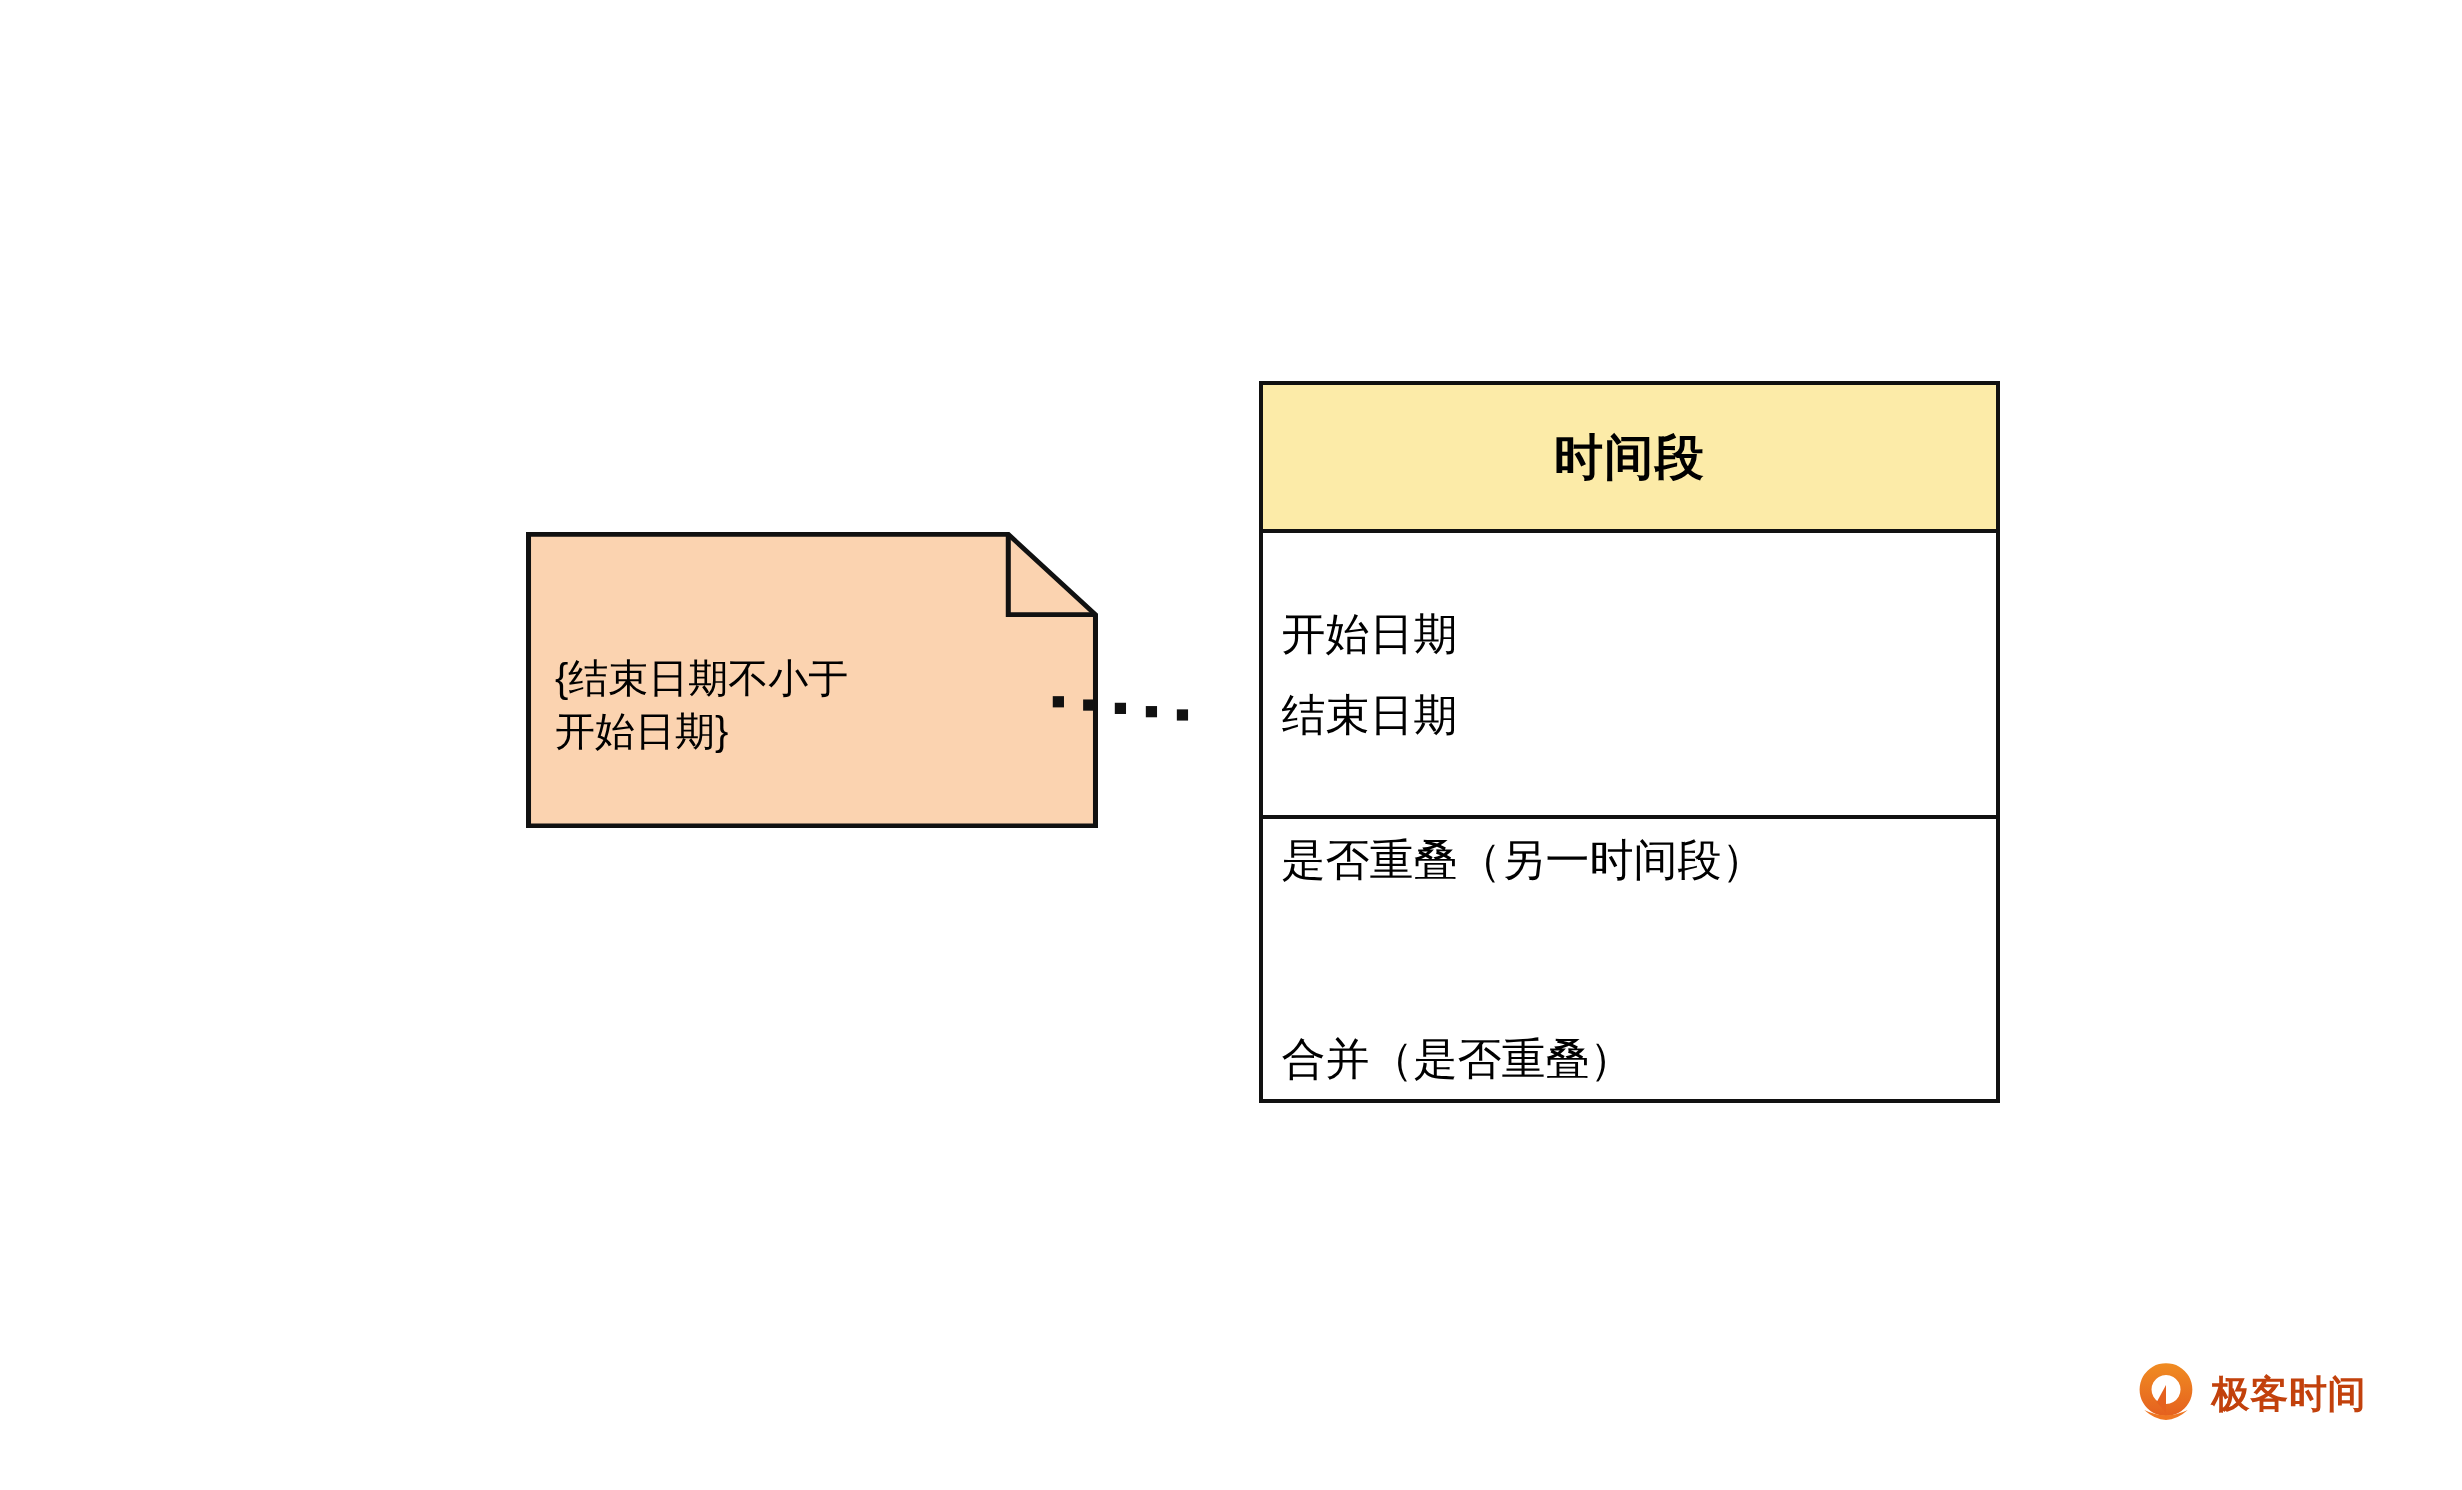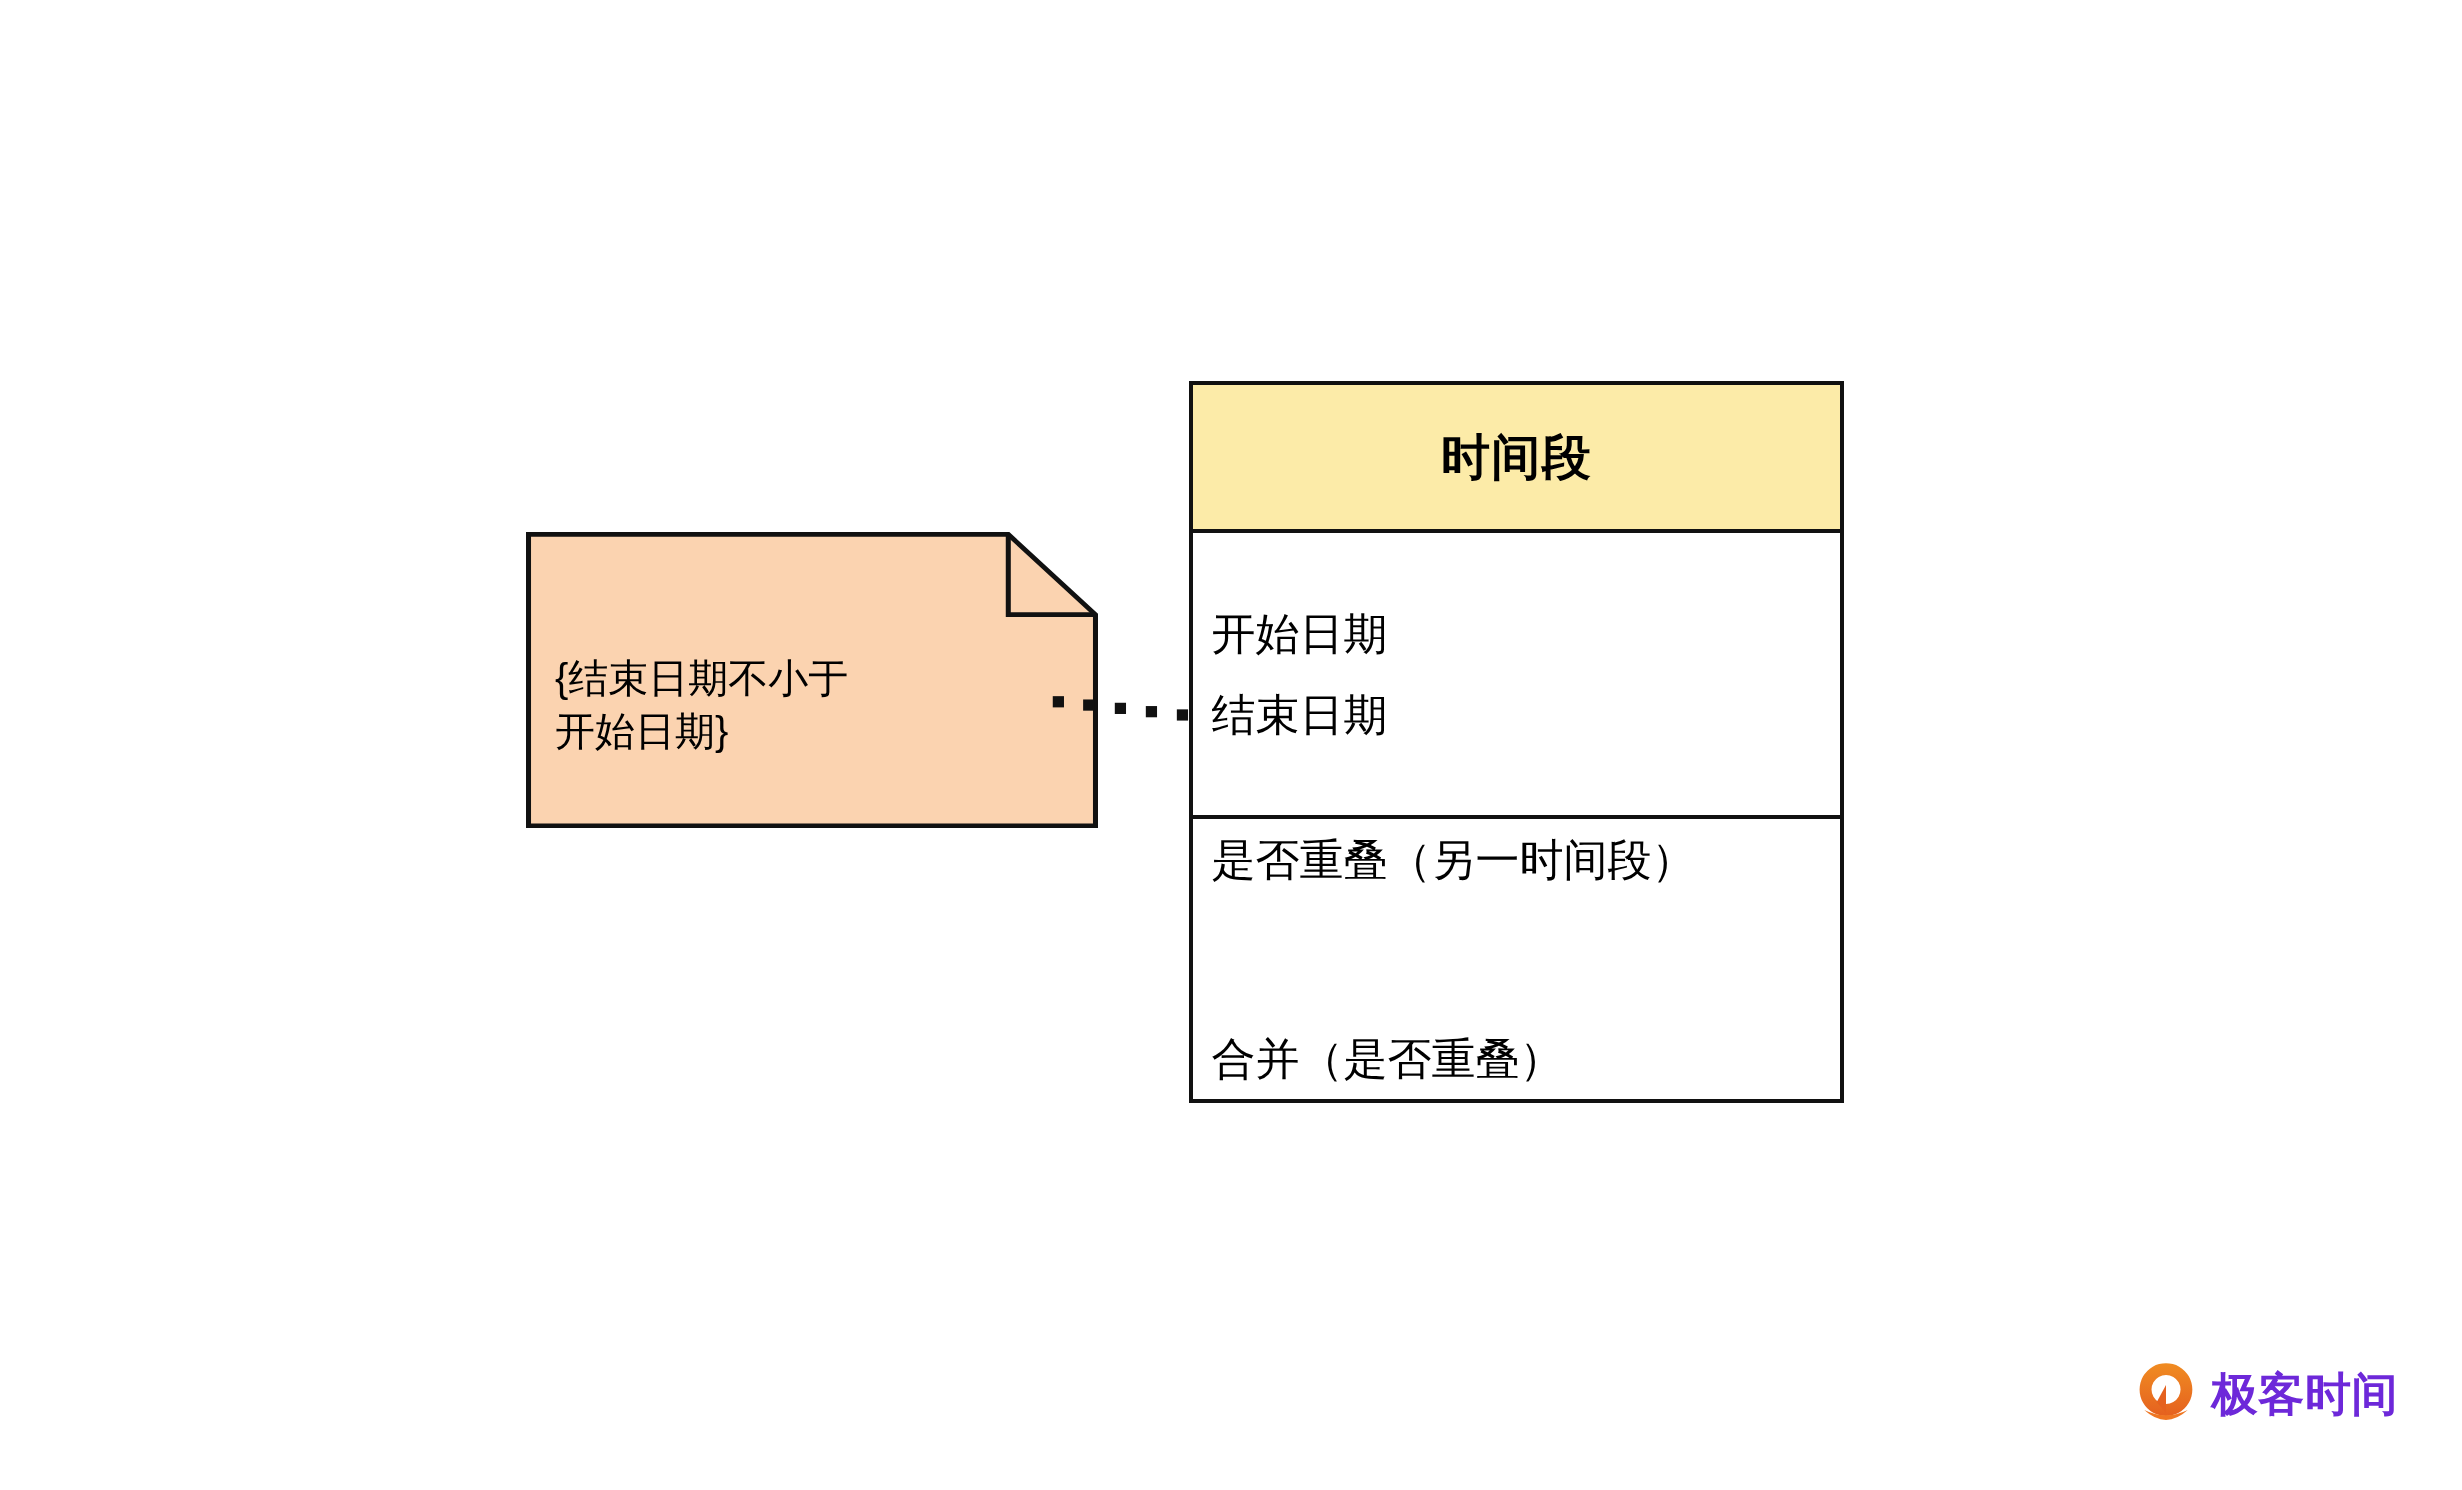--- a/index.html
+++ b/index.html
@@ -15,23 +15,23 @@
     position: relative;
     width: 2462px;
     height: 1491px;
     background: #ffffff;
     overflow: hidden;
   }
 
   
   .class-box {
     position: absolute;
-    left: 1189px;
+    left: 1259px;
     top: 381px;
-    width: 655px;
+    width: 741px;
     height: 722px;
     box-sizing: border-box;
     border: 4.6px solid #111111;
     background: #ffffff;
   }
   .class-title {
     position: absolute;
     left: 0;
     top: 0;
     right: 0;
@@ -129,23 +129,23 @@
     align-items: center;
     gap: 14.5px;
   }
   .logo-mark {
     width: 62px;
     height: 65px;
     flex: 0 0 auto;
     display: block;
   }
   .logo-text {
-    font-size: 46px;
+    font-size: 38px;
     font-weight: bold;
-    color: #6d28d9;
+    color: #c2410c;
     letter-spacing: 0.7px;
     line-height: 1;
     white-space: nowrap;
   }
 </style>
 </head>
 <body>
 
 <div id="canvas">
 

